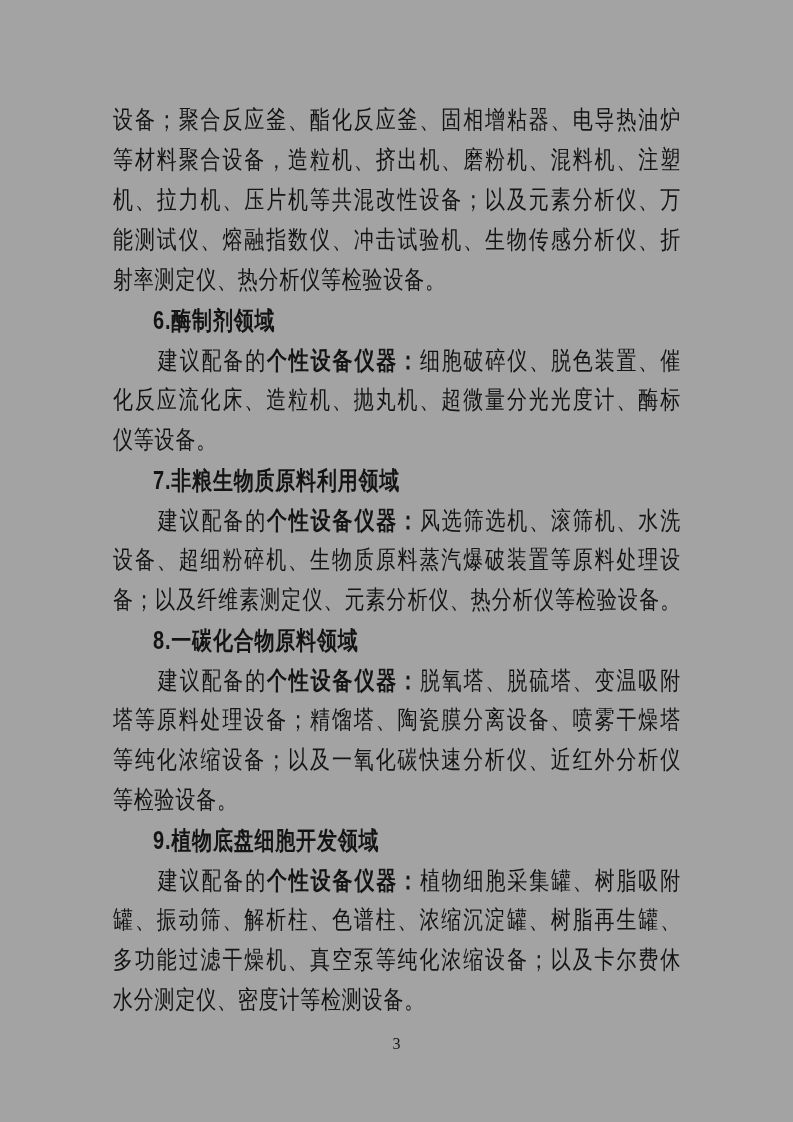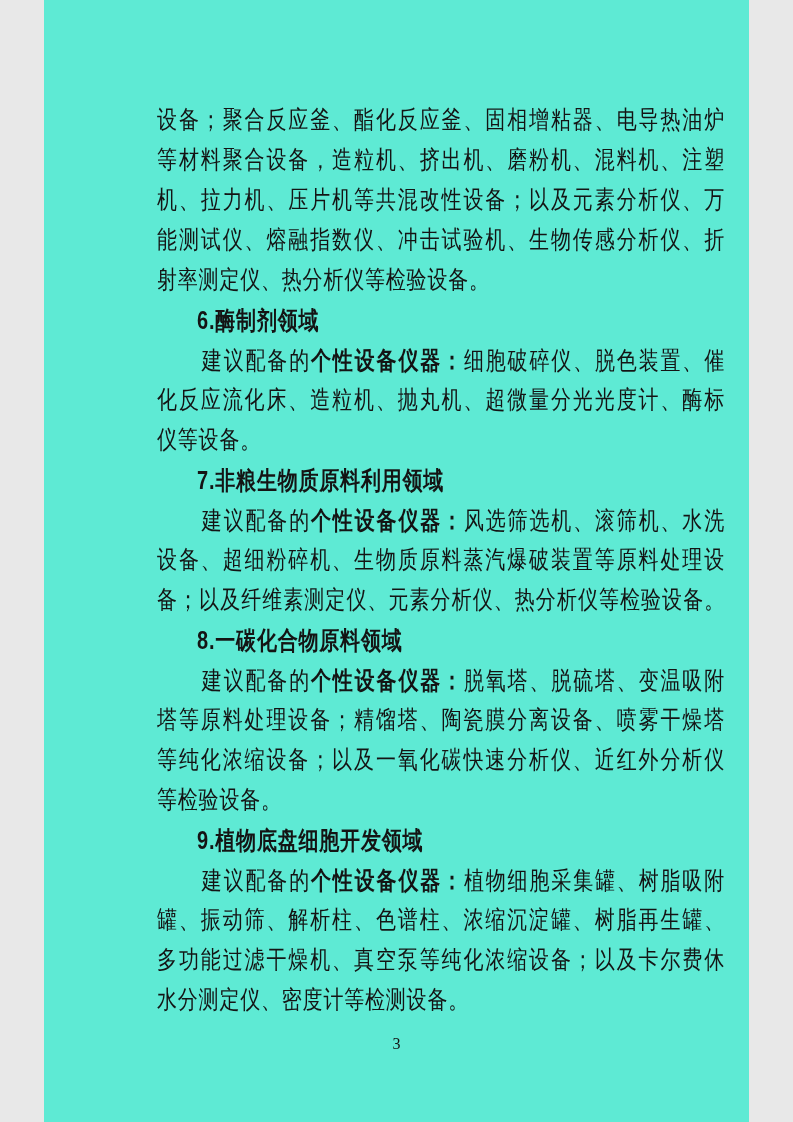--- a/index.html
+++ b/index.html
@@ -1,21 +1,21 @@
 <!DOCTYPE html>
 <html lang="zh"><head>
 <meta charset="utf-8">
 <style>
   html, body { margin: 0; padding: 0; background: #e8e8e8; }
   .page {
     position: relative;
-    width: 705px;
+    width: 793px;
     height: 1122px;
     margin: 0 auto;
-    background: #5eead4;
+    background: #a3a3a3;
     overflow: hidden;
     font-family: "Liberation Serif", "DejaVu Serif", serif;
     color: #141414;
   }
   .text-column {
     position: absolute;
     left: 113px;
     top: 100px;
     width: 710px;
     transform: scaleX(0.8);

